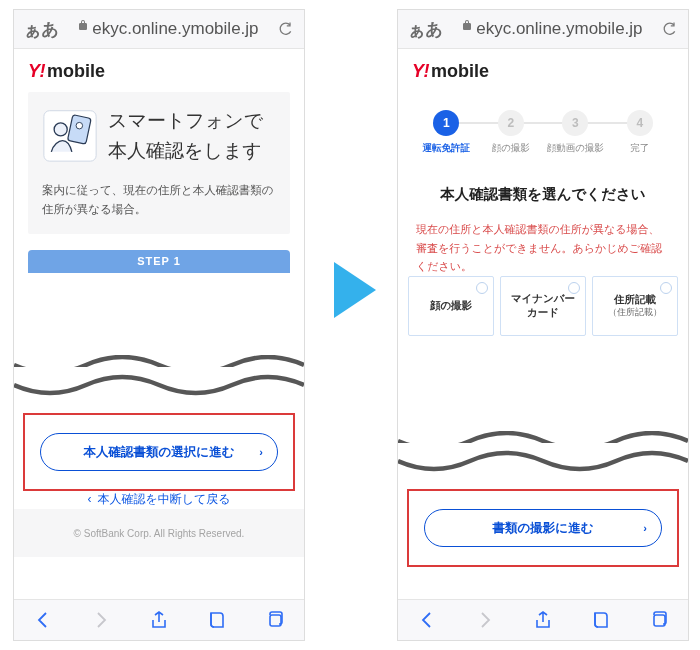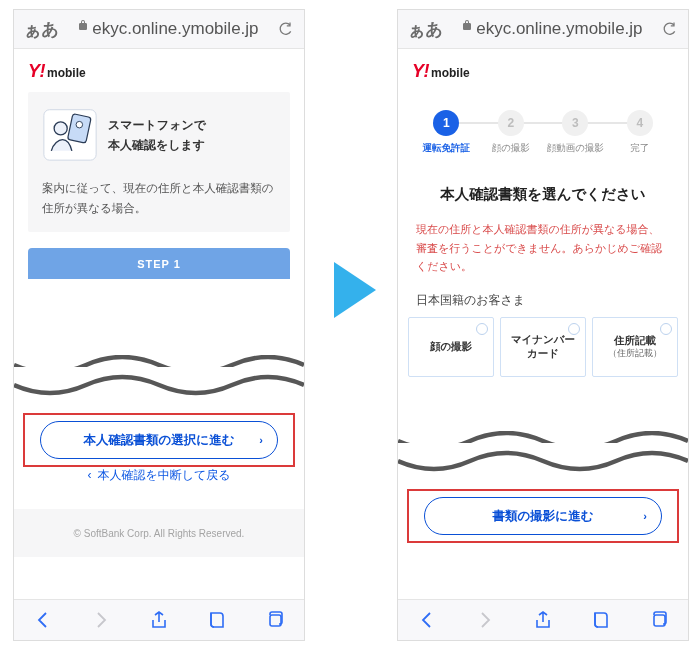--- a/index.html
+++ b/index.html
@@ -16,35 +16,35 @@
 .safbar .url{display:flex;align-items:flex-start;gap:4px;color:#555}
 .lock svg{width:10px;height:12px;display:block}
 .refresh svg{width:16px;height:16px;display:block}
 
 
 .content{height:552px;overflow:hidden;position:relative}
 .logo{padding:12px 14px 10px}
 .logo .y{font-weight:900;font-style:italic;font-size:18px;letter-spacing:-.5px}
 .logo .y1{color:#e60027}
 .logo .y2{color:#e60027}
-.logo .m{color:#222;font-weight:700;font-size:12px;margin-left:2px}
+.logo .m{color:#222;font-weight:700;font-size:18px;margin-left:2px}
 
 .card{margin:0 14px;background:#f6f6f7;border-radius:2px;padding:14px}
 .intro-row{display:flex;align-items:center;gap:10px}
 .intro-svg{flex:0 0 56px}
-.intro-title{font-size:12px;font-weight:700;line-height:1.6;color:#333}
+.intro-title{font-size:19px;font-weight:400;line-height:1.6;color:#333}
 .intro-desc{font-size:11.5px;color:#555;line-height:1.7;margin-top:14px}
-.step1{margin:0 14px;margin-top:16px;height:31px;border-radius:4px 4px 0 0;background:#6fa4e6;color:#fff;font-size:11px;font-weight:700;display:flex;align-items:center;justify-content:center;letter-spacing:1px}
+.step1{margin:0 14px;margin-top:16px;height:23px;border-radius:4px 4px 0 0;background:#6fa4e6;color:#fff;font-size:11px;font-weight:700;display:flex;align-items:center;justify-content:center;letter-spacing:1px}
 
 
 .wave{position:absolute;left:0;right:0;height:44px}
 .wave svg{width:100%;height:100%;display:block}
 
 
-.pill{margin:0 auto;width:236px;height:36px;border:1.5px solid #0a50d6;border-radius:22px;color:#0a50d6;font-size:12.5px;font-weight:600;display:flex;align-items:center;justify-content:center;position:relative;background:#fff}
+.pill{margin:12px auto;width:236px;height:36px;border:1.5px solid #0a50d6;border-radius:22px;color:#0a50d6;font-size:12.5px;font-weight:600;display:flex;align-items:center;justify-content:center;position:relative;background:#fff}
 .pill .chev{position:absolute;right:14px;font-size:11px;color:#0a50d6}
 .sublink{text-align:center;color:#0d57e3;font-size:12px;}
 .sublink .lt{margin-right:6px}
 .redbox{border:2px solid #db3a3a;padding:6px;width:256px;margin:0 auto}
 
 .footer-strip{position:absolute;left:0;right:0;height:48px;background:#f6f6f7;display:flex;align-items:center;justify-content:center;color:#a4a4a4;font-size:10px}
 
 
 .safbottom{position:absolute;left:0;right:0;bottom:0;height:40px;background:#f8f8fa;border-top:1px solid #e5e5e5;display:flex;align-items:center;justify-content:space-around;color:#2f6df5}
 .safbottom .nav-disabled{color:#c7c7cc}
@@ -215,21 +215,20 @@
             <div class="slabel">顔動画の撮影</div>
           </div>
         <div class="step">
             <div class="dot">4</div>
             <div class="slabel">完了</div>
           </div>
       </div>
 
       <div class="h-title">本人確認書類を選んでください</div>
       <div class="notice">現在の住所と本人確認書類の住所が異なる場合、審査を行うことができません。あらかじめご確認ください。</div>
-      <div class="subhead">日本国籍のお客さま</div>
 
       <div class="docrow">
         <div class="doccard">
             <span class="radio"></span>
             <span>顔の撮影</span>
           </div>
         <div class="doccard">
             <span class="radio"></span>
             <span style="white-space:pre-line">マイナンバー
 カード</span>

